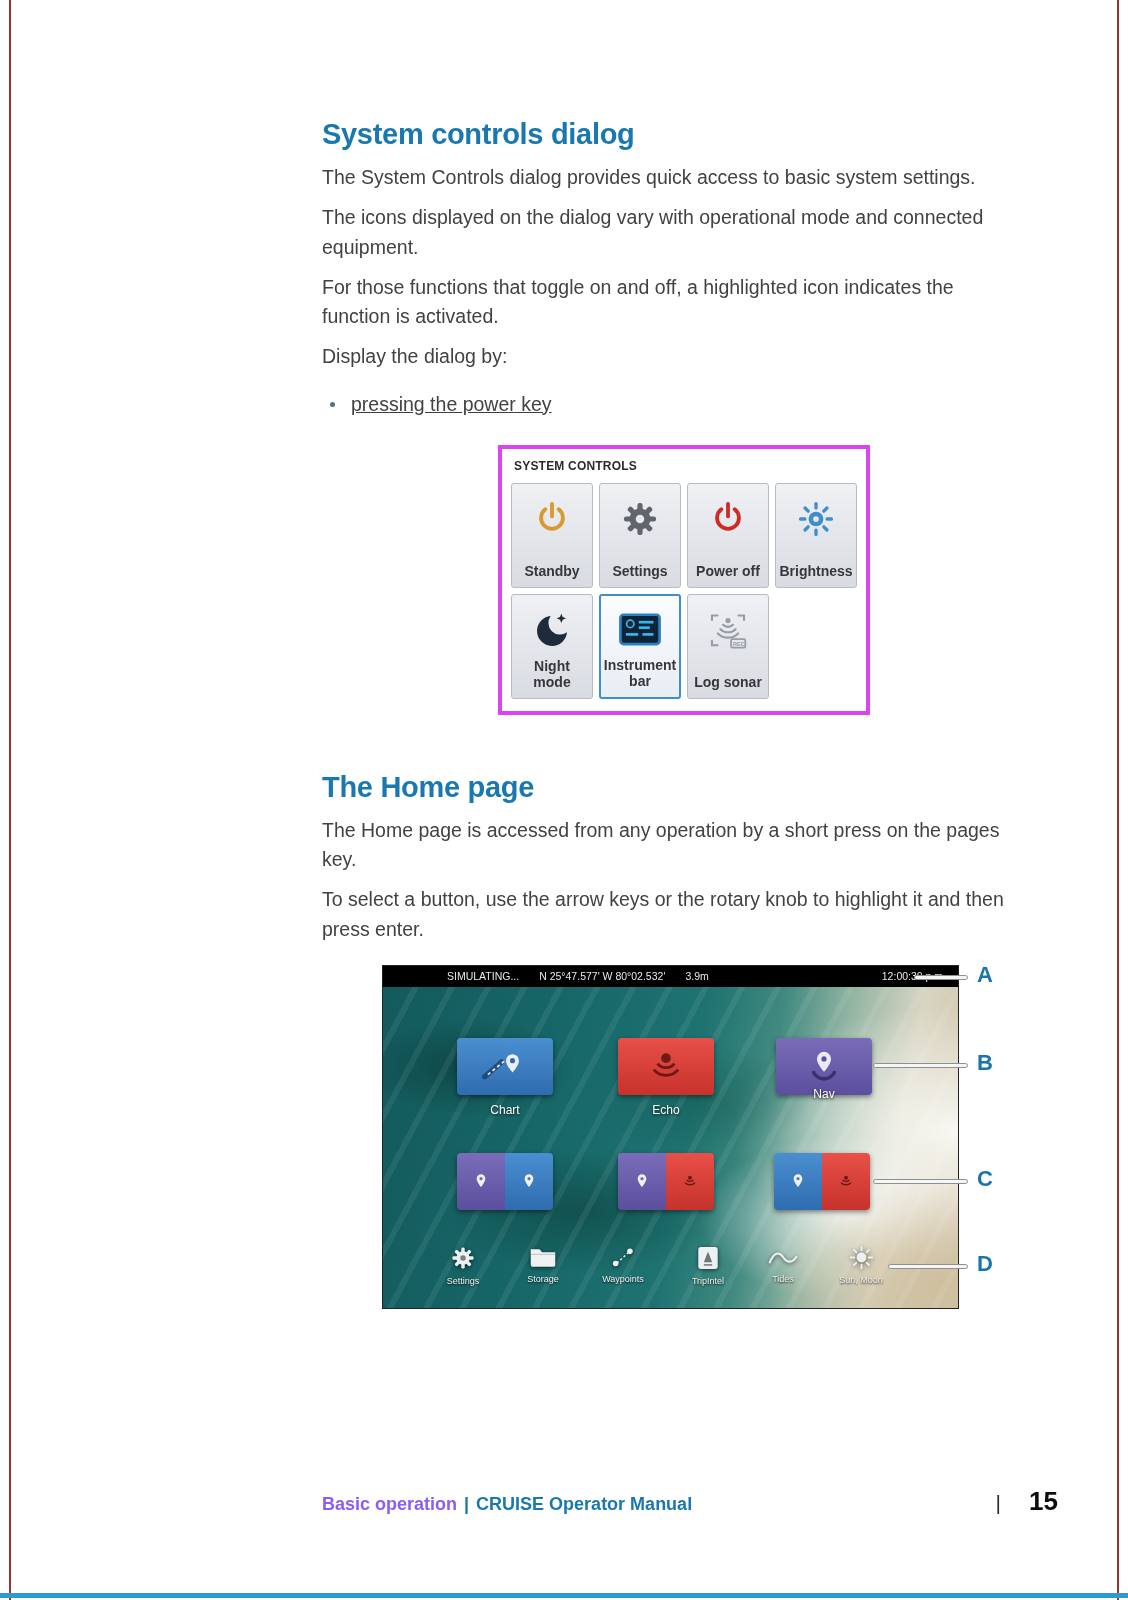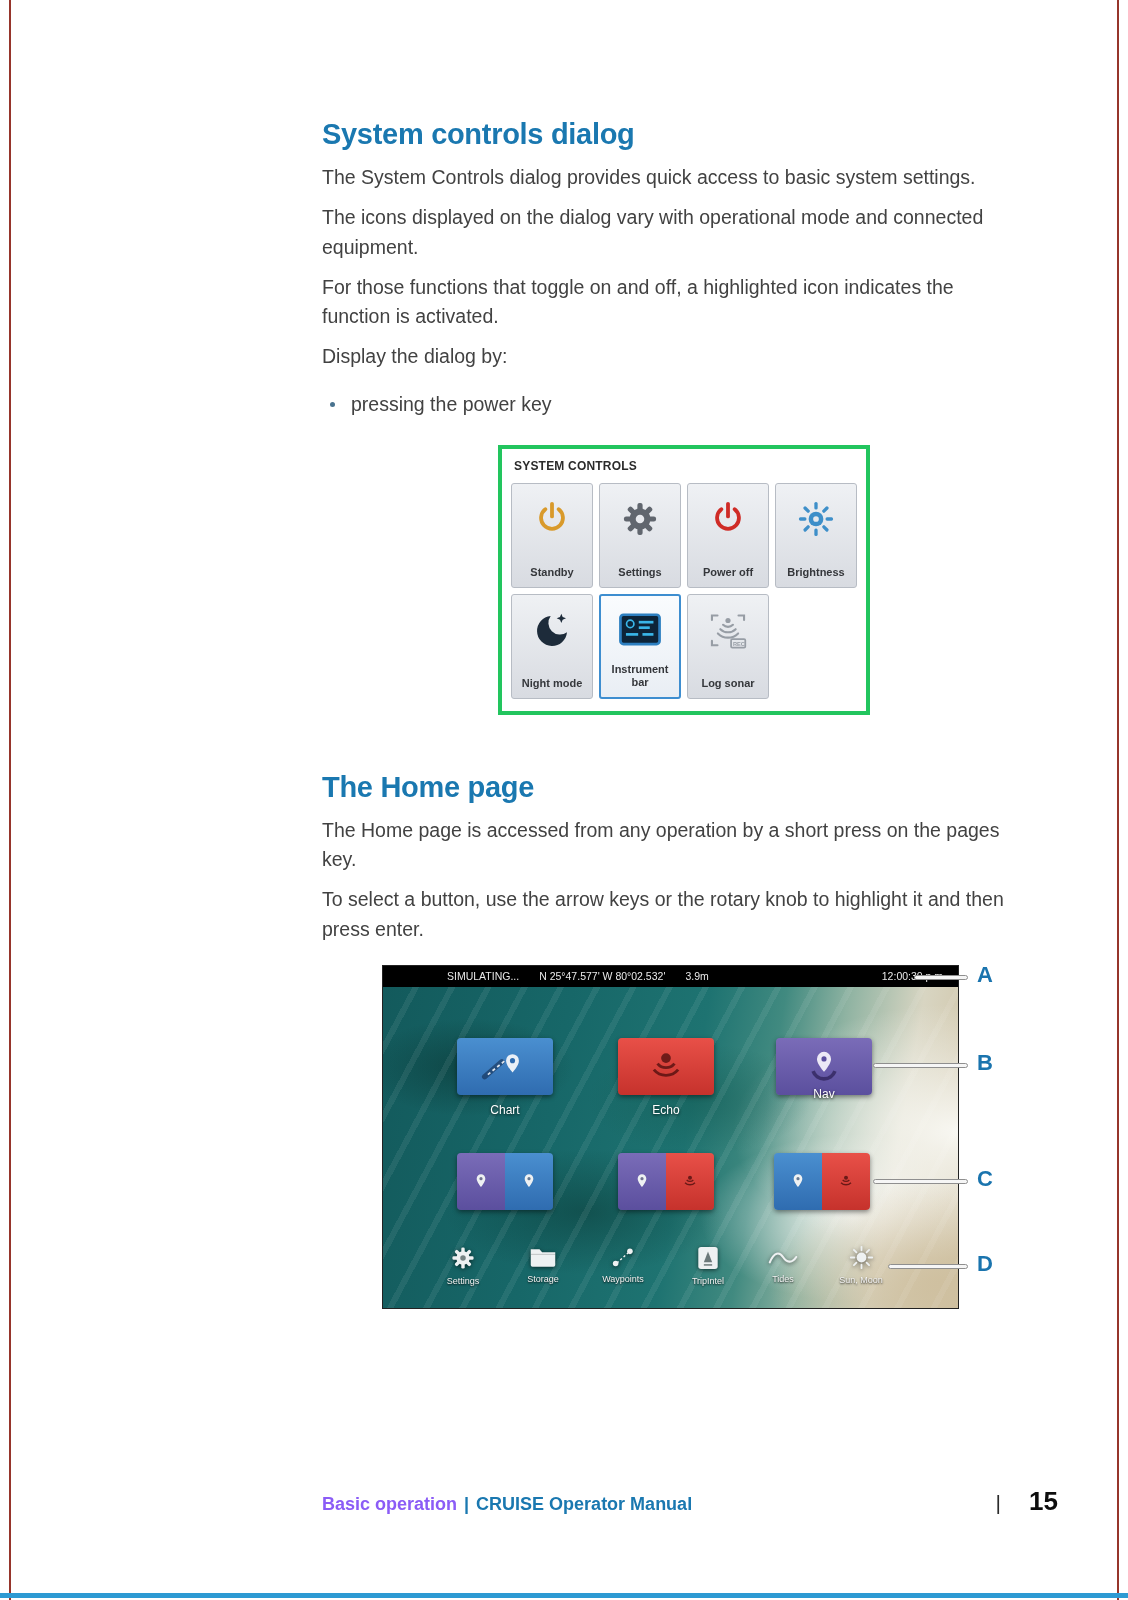--- a/index.html
+++ b/index.html
@@ -13,38 +13,38 @@
   .edge-bottom{ position:absolute; left:0; bottom:2px; width:1128px; height:5px; background:#2d9ad3; }
 
   .content { position:absolute; left:322px; top:118px; width:712px; }
 
   h1.section-title {
     color:#1a78b0; font-size:29px; font-weight:bold; letter-spacing:-0.3px;
     margin-bottom:12px;
   }
   h1.section-title.second { margin-top:56px; }
   p.body-text { font-size:19.5px; line-height:1.5; color:#424242; margin-bottom:11px; max-width:700px; }
-  .bullet-list { list-style:none; margin:18px 0 8px 8px; }
+  .bullet-list { list-style:none; margin:18px 0 8px 8px;text-decoration:underline; }
   .bullet-list li { display:flex; gap:16px; font-size:19.5px; line-height:1.5; color:#424242; }
   .bullet-dot { width:5px; height:5px; border-radius:50%; background:#49738f; margin-top:12px; flex:0 0 auto; }
 
   
   .dialog-figure {
     width:372px; margin:26px 0 0 176px; background:#fff;
-    border:4px solid #22c55e; padding:8px 9px 12px;
+    border:4px solid #d946ef; padding:8px 9px 12px;
   }
   .dialog-title { font-size:12px; font-weight:bold; color:#2b2b2b; margin:2px 0 10px 3px; letter-spacing:0.2px; }
   .dialog-grid { display:grid; grid-template-columns:repeat(4,82px); gap:6px; }
   .dlg-btn {
     width:82px; height:105px; position:relative;
     background:linear-gradient(#eff1f4,#d8dbe1); border:1px solid #b7bcc4; border-radius:3px;
     display:flex; flex-direction:column; align-items:center; justify-content:flex-end; padding-bottom:8px;
   }
   .dlg-btn .icon-wrap { position:absolute; top:16px; left:0; right:0; display:flex; justify-content:center; }
-  .dlg-btn .dlg-label { font-size:11px; font-weight:bold; color:#35373b; text-align:center; line-height:1.15; padding:0 3px; }
+  .dlg-btn .dlg-label { font-size:14px; font-weight:bold; color:#35373b; text-align:center; line-height:1.15; padding:0 3px; }
   .dlg-btn.selected { border:2px solid #3e8ed0; background:linear-gradient(#fafcfe,#e9eef4);align-items:center; }
 
   
   .home-figure { position:relative; width:712px; height:344px; margin-top:22px; }
   .home-shot { position:absolute; left:61px; top:0; width:575px; height:342px; background:#000; box-shadow:0 0 0 1px #222; }
   .home-status {
     position:absolute; top:0; left:0; right:0; height:21px; background:#000;
     color:#e9e9e9; font-size:10.5px; display:flex; align-items:center; gap:20px; padding:0 12px 0 64px;
   }
   .home-status .time { margin-left:auto; }

